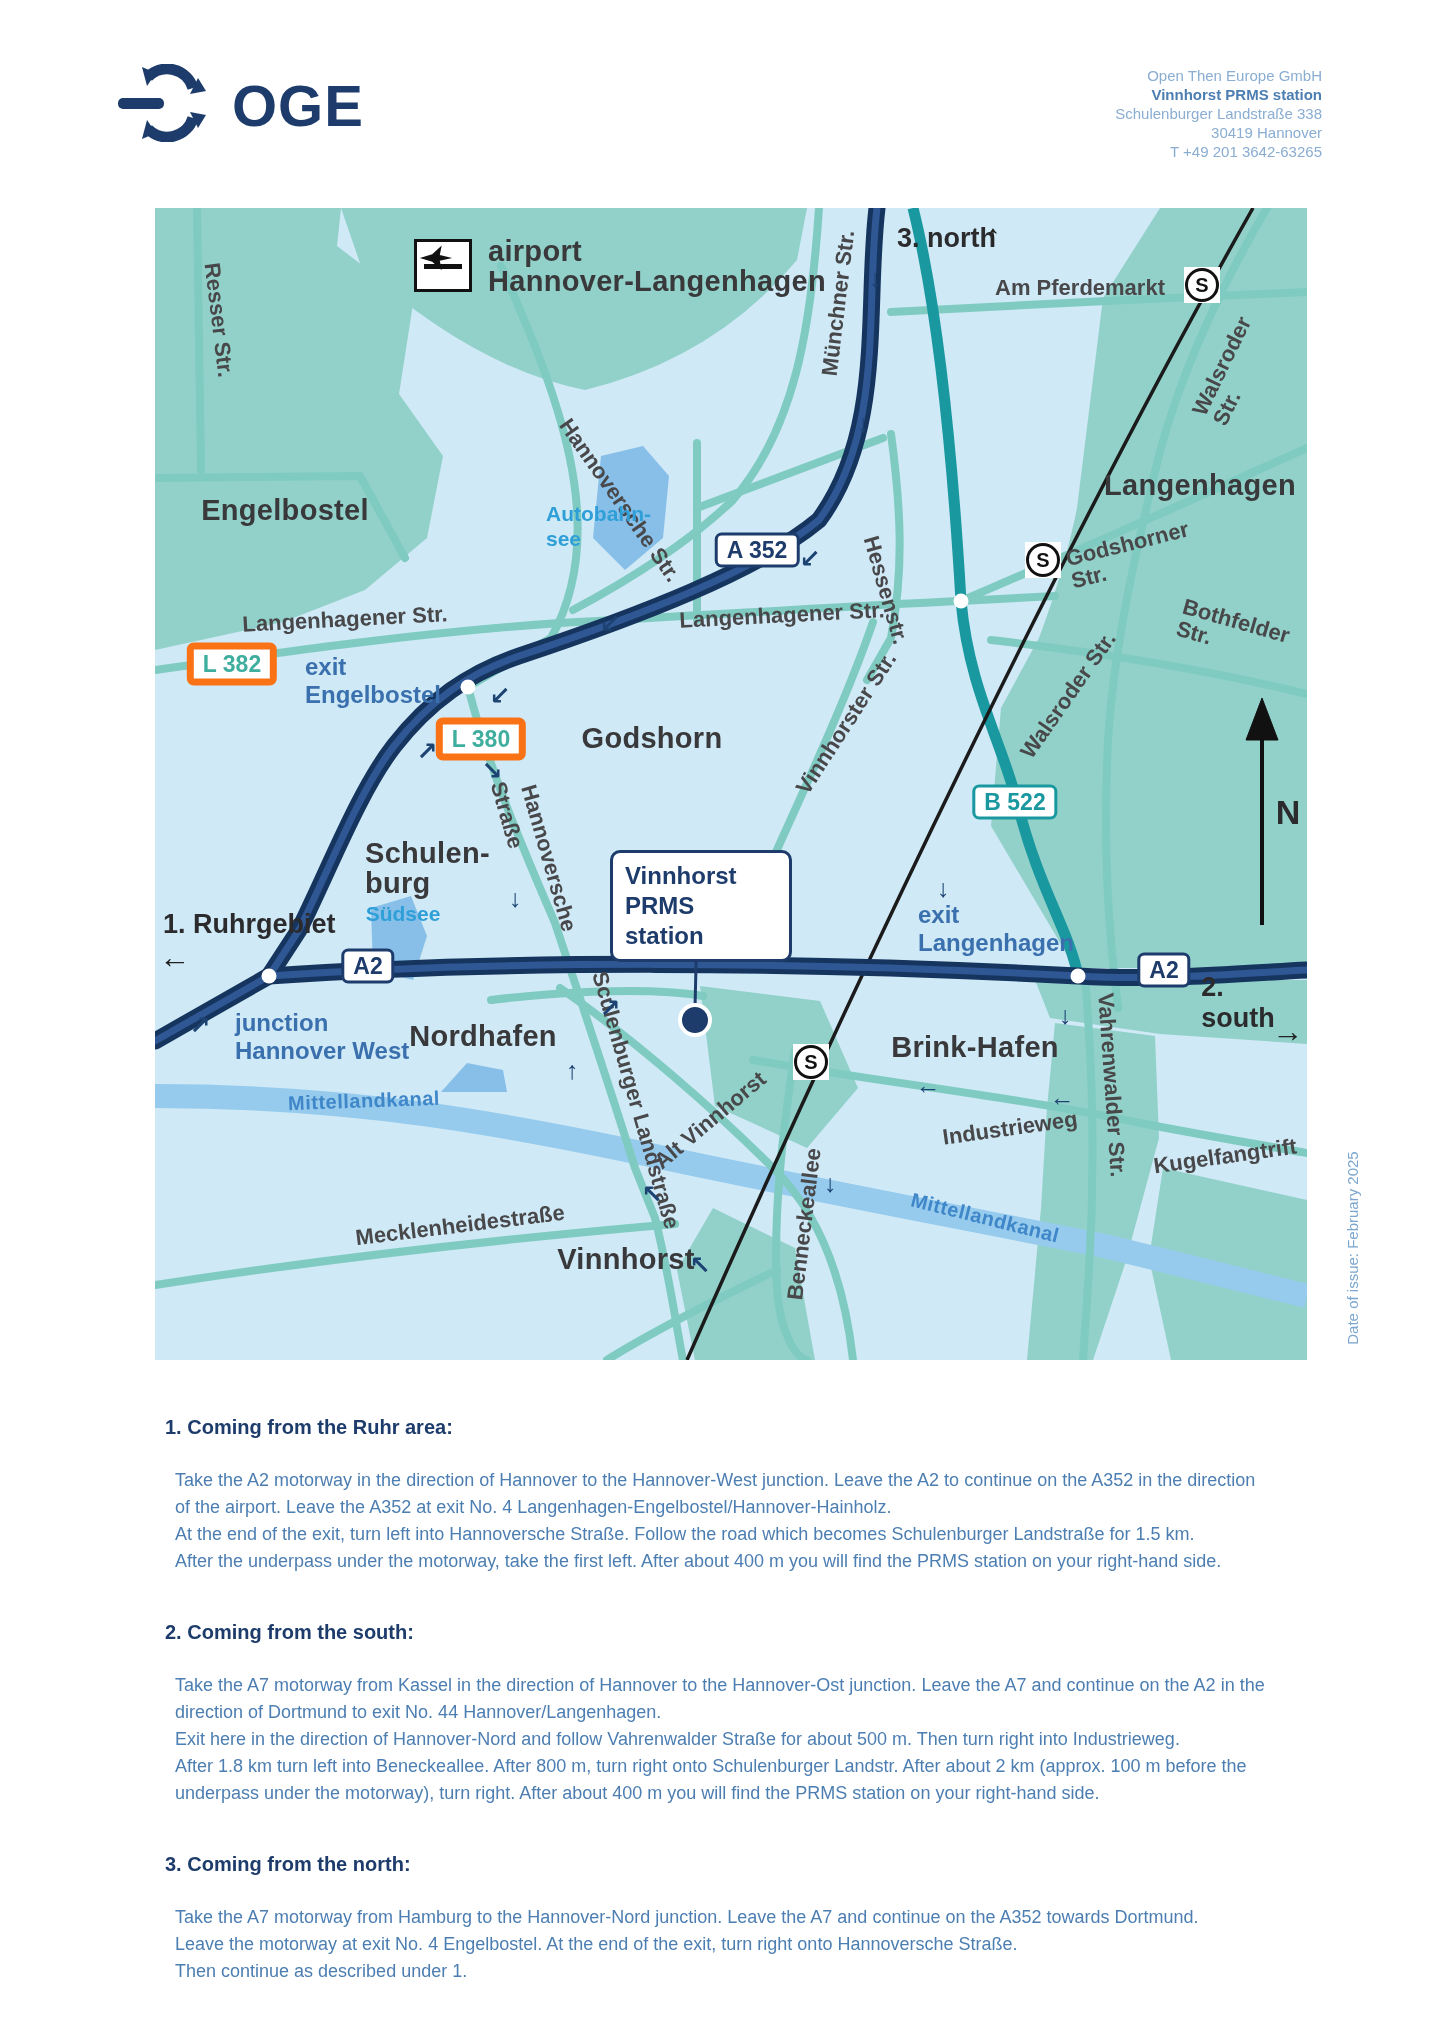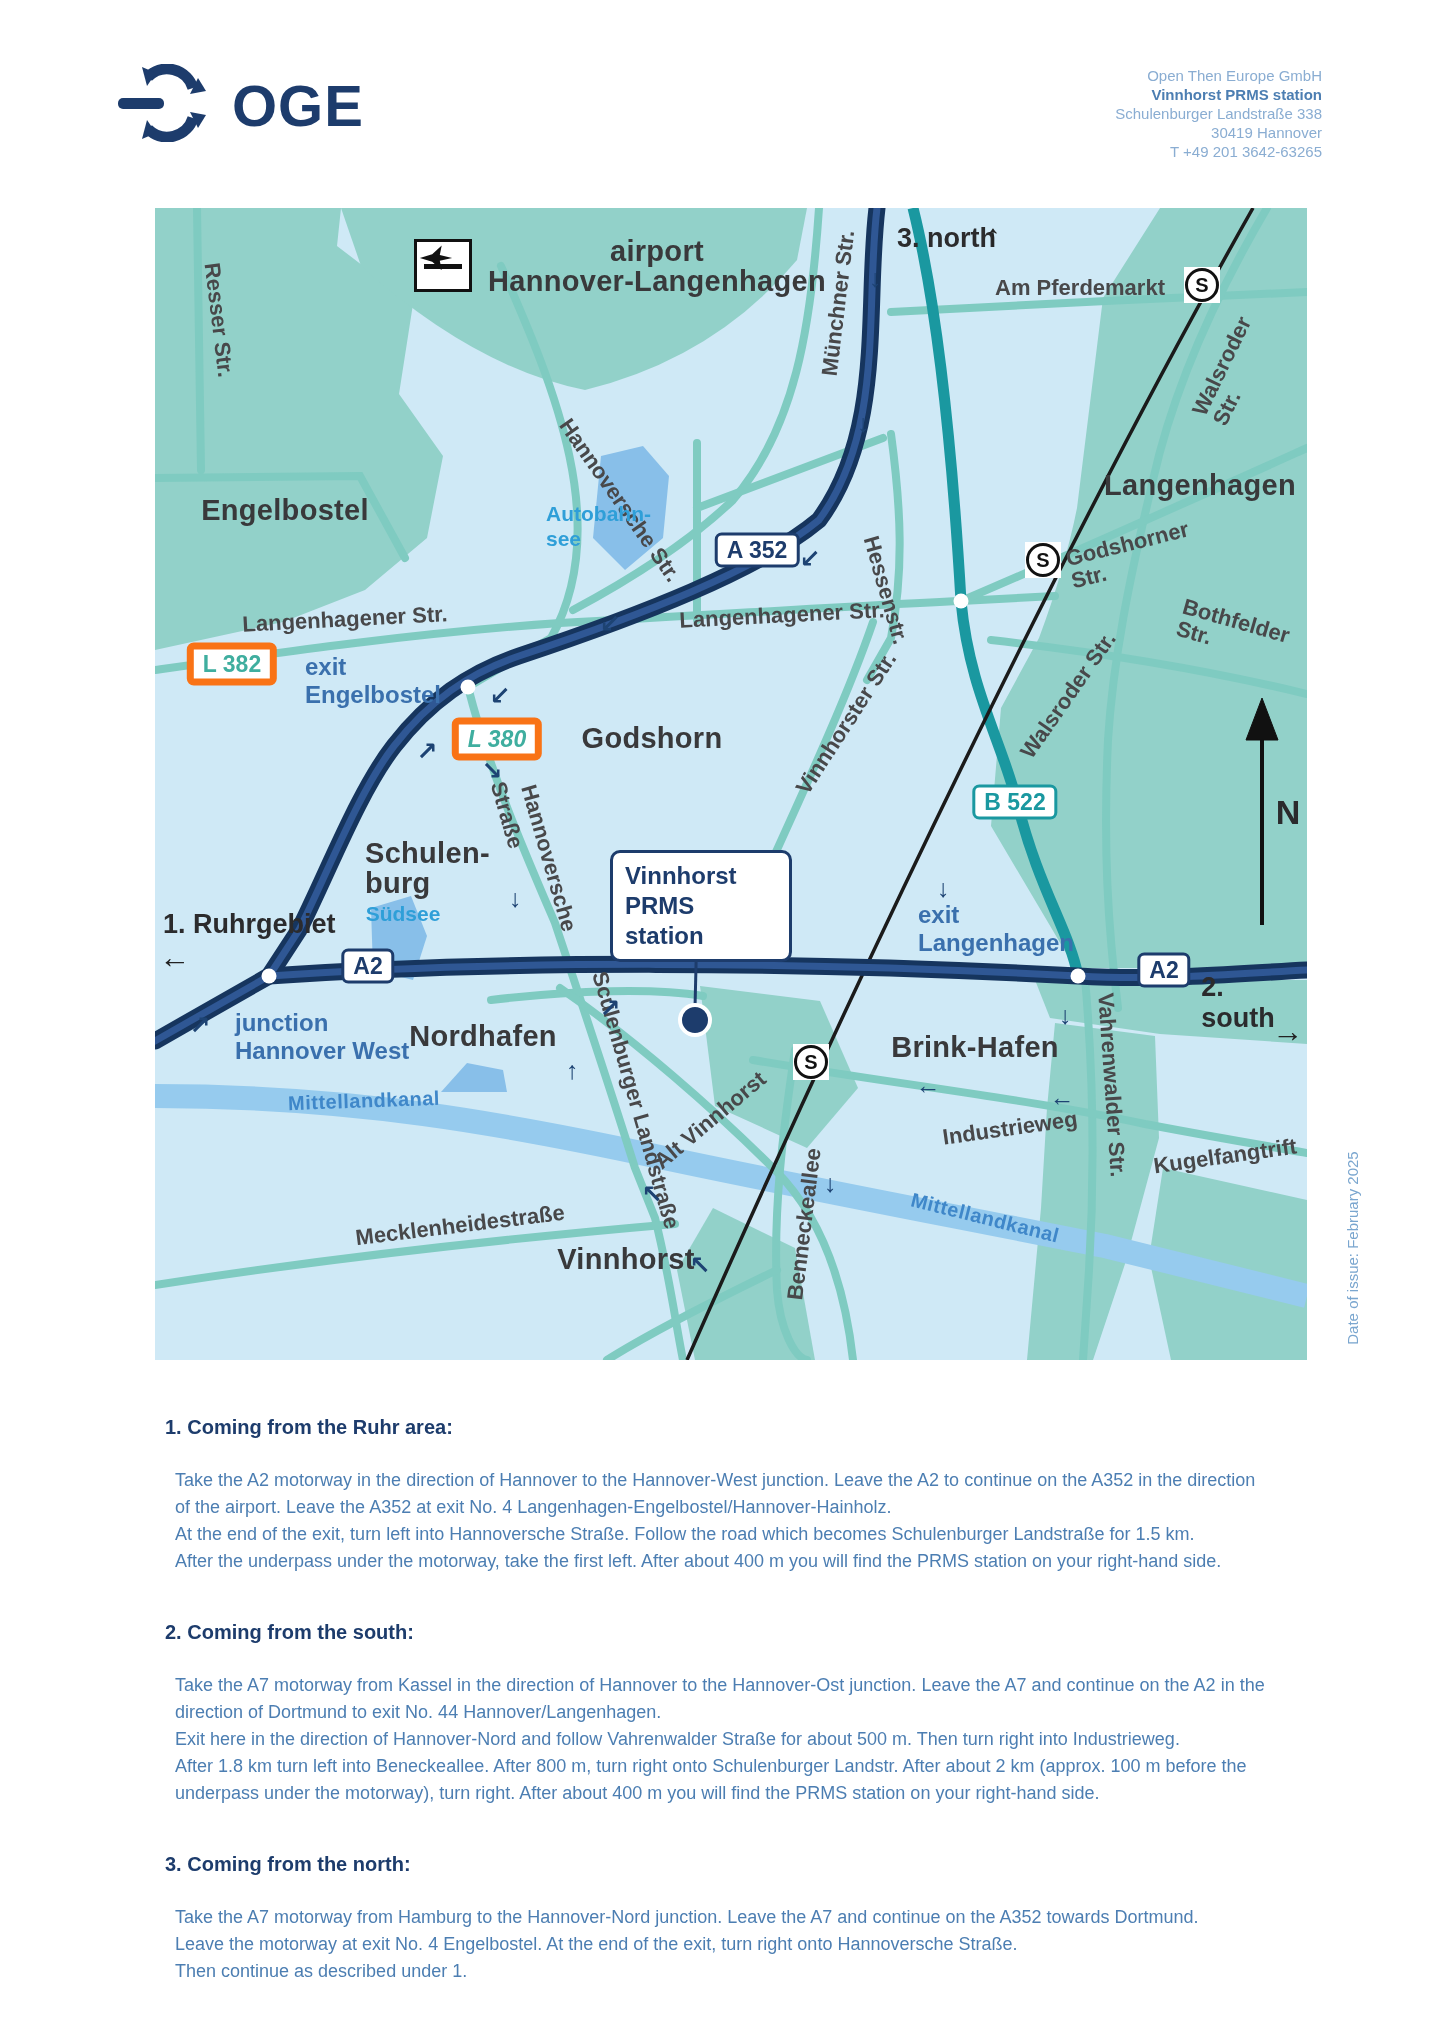--- a/index.html
+++ b/index.html
@@ -148,21 +148,21 @@
       <svg width="38" height="30" viewBox="0 0 40 30">
         <path d="M3,16 L16,12 L26,3 L24,13 L37,16 L24,19 L26,29 L16,20 Z" fill="#111"></path>
       </svg>
       <div class="bar"></div>
     </div>
 
     <div class="callout">Vinnhorst
 PRMS station</div>
 
     <div class="north-label" style="left:1133px;top:604px;">N</div>
-  <div class="maplabel place" style="left: 333px; top: 58px; transform: translate(0px, -50%) rotate(0deg); text-align: center;">airport
+  <div class="maplabel place" style="left: 333px; top: 58px; transform: translate(0px, -50%) rotate(0deg);">airport
 Hannover-Langenhagen</div>
       <div class="maplabel place" style="left: 130px; top: 302px; transform: translate(-50%, -50%) rotate(0deg);">Engelbostel</div>
       <div class="maplabel place" style="left: 497px; top: 530px; transform: translate(-50%, -50%) rotate(0deg);">Godshorn</div>
       <div class="maplabel place" style="left: 1045px; top: 277px; transform: translate(-50%, -50%) rotate(0deg);">Langenhagen</div>
       <div class="maplabel place" style="left: 210px; top: 660px; transform: translate(0px, -50%) rotate(0deg);">Schulen-
 burg</div>
       <div class="maplabel place" style="left: 328px; top: 828px; transform: translate(-50%, -50%) rotate(0deg);">Nordhafen</div>
       <div class="maplabel place" style="left: 820px; top: 839px; transform: translate(-50%, -50%) rotate(0deg);">Brink-Hafen</div>
       <div class="maplabel place" style="left: 471px; top: 1051px; transform: translate(-50%, -50%) rotate(0deg);">Vinnhorst</div>
       <div class="maplabel street" style="left: 64px; top: 112px; transform: translate(-50%, -50%) rotate(83deg);">Resser Str.</div>
@@ -198,21 +198,21 @@
 Langenhagen</div>
       <div class="maplabel dir-blue" style="left: 80px; top: 829px; transform: translate(0px, -50%) rotate(0deg);">junction
 Hannover West</div>
       <div class="maplabel dir-dark" style="left: 742px; top: 30px; transform: translate(0px, -50%) rotate(0deg);">3. north</div>
       <div class="maplabel dir-dark" style="left: 8px; top: 716px; transform: translate(0px, -50%) rotate(0deg);">1. Ruhrgebiet</div>
       <div class="maplabel dir-dark" style="left: 1083px; top: 795px; transform: translate(-50%, -50%) rotate(0deg);">2. south</div>
       <div class="badge badge-a" style="left: 602px; top: 342px; transform: translate(-50%, -50%) rotate(0deg);">A 352</div>
       <div class="badge badge-a" style="left: 213px; top: 758px; transform: translate(-50%, -50%) rotate(0deg);">A2</div>
       <div class="badge badge-a" style="left: 1009px; top: 762px; transform: translate(-50%, -50%) rotate(0deg);">A2</div>
       <div class="badge badge-l" style="left: 77px; top: 456px; transform: translate(-50%, -50%) rotate(0deg);">L 382</div>
-      <div class="badge badge-l" style="left: 342px; top: 531px; transform: translate(-50%, -50%) rotate(0deg); font-style: italic;">L 380</div>
+      <div class="badge badge-l" style="left: 326px; top: 531px; transform: translate(-50%, -50%) rotate(0deg);">L 380</div>
       <div class="badge badge-b" style="left: 860px; top: 594px; transform: translate(-50%, -50%) rotate(0deg);">B 522</div>
       <div class="arrow big" style="left: 838px; top: 28px; transform: translate(-50%, -50%) rotate(0deg);">↑</div>
       <div class="arrow big" style="left: 20px; top: 750px; transform: translate(-50%, -50%) rotate(0deg);">←</div>
       <div class="arrow big" style="left: 1133px; top: 824px; transform: translate(-50%, -50%) rotate(0deg);">→</div>
       <div class="arrow" style="left: 720px; top: 70px; transform: translate(-50%, -50%) rotate(0deg);">↓</div>
       <div class="arrow" style="left: 708px; top: 215px; transform: translate(-50%, -50%) rotate(0deg);">↓</div>
       <div class="arrow" style="left: 655px; top: 350px; transform: translate(-50%, -50%) rotate(0deg);">↙</div>
       <div class="arrow" style="left: 455px; top: 415px; transform: translate(-50%, -50%) rotate(0deg);">↙</div>
       <div class="arrow" style="left: 345px; top: 487px; transform: translate(-50%, -50%) rotate(0deg);">↙</div>
       <div class="arrow" style="left: 272px; top: 543px; transform: translate(-50%, -50%) rotate(0deg);">↗</div>

